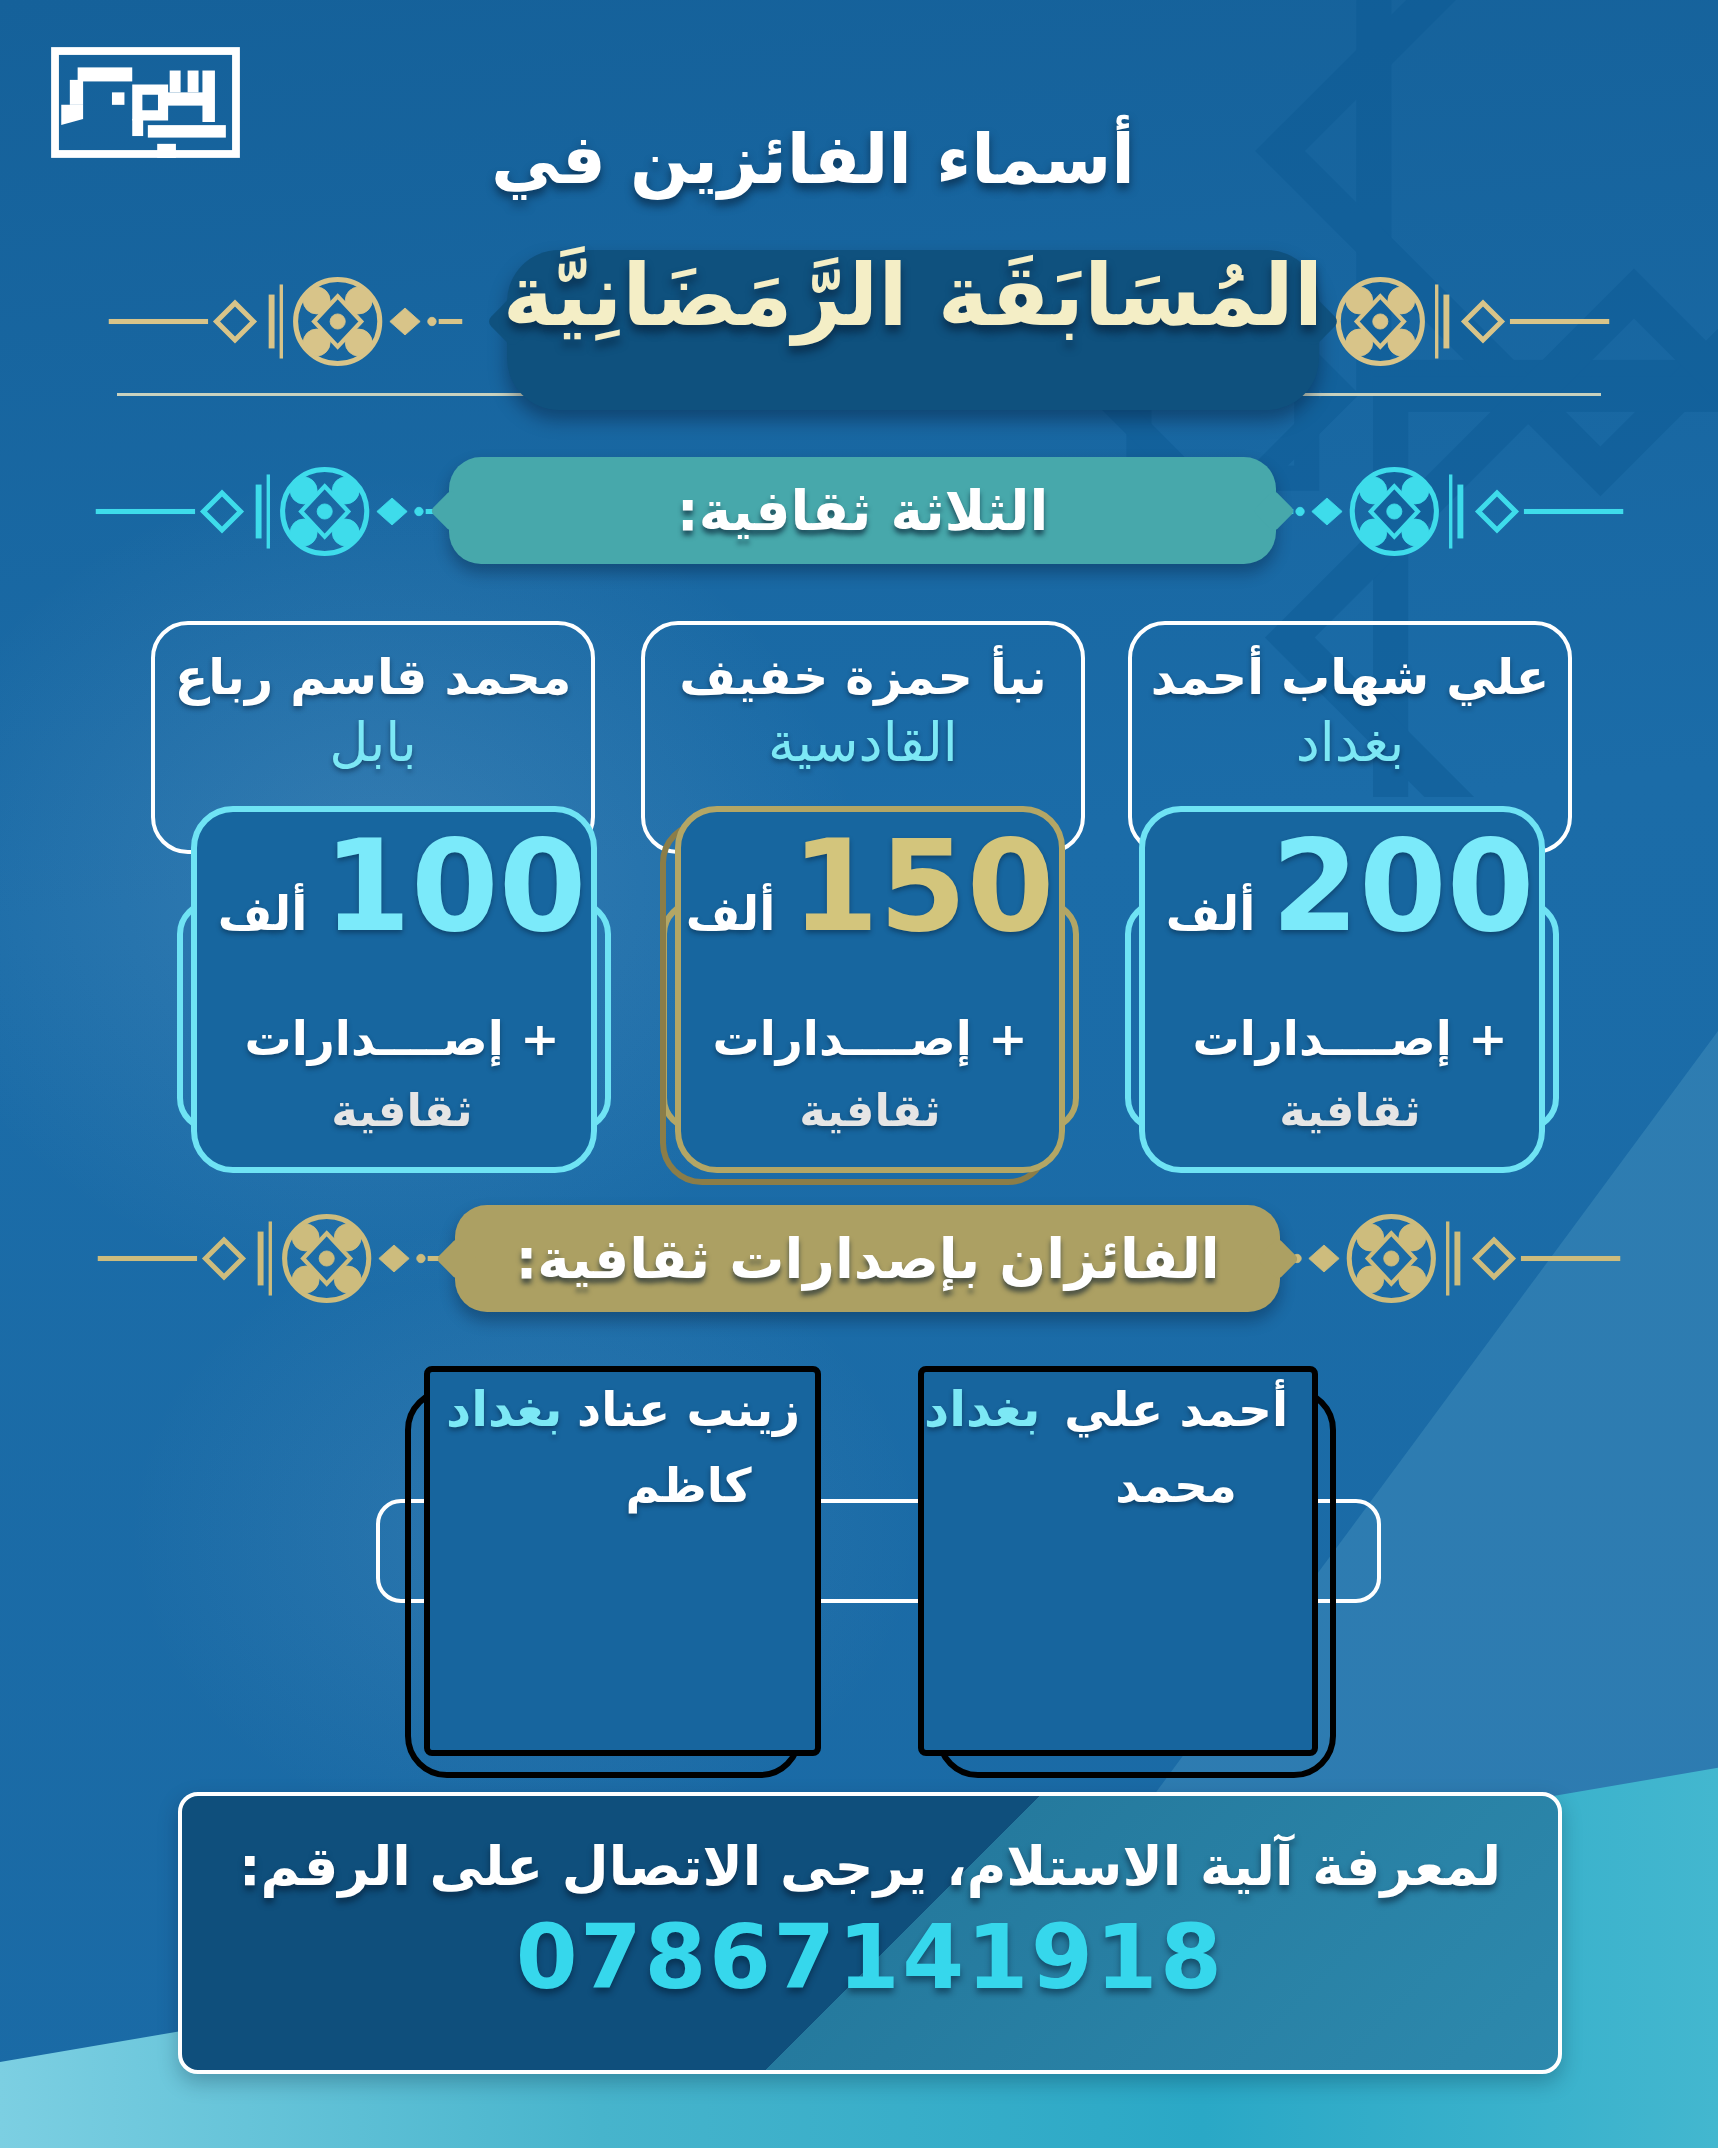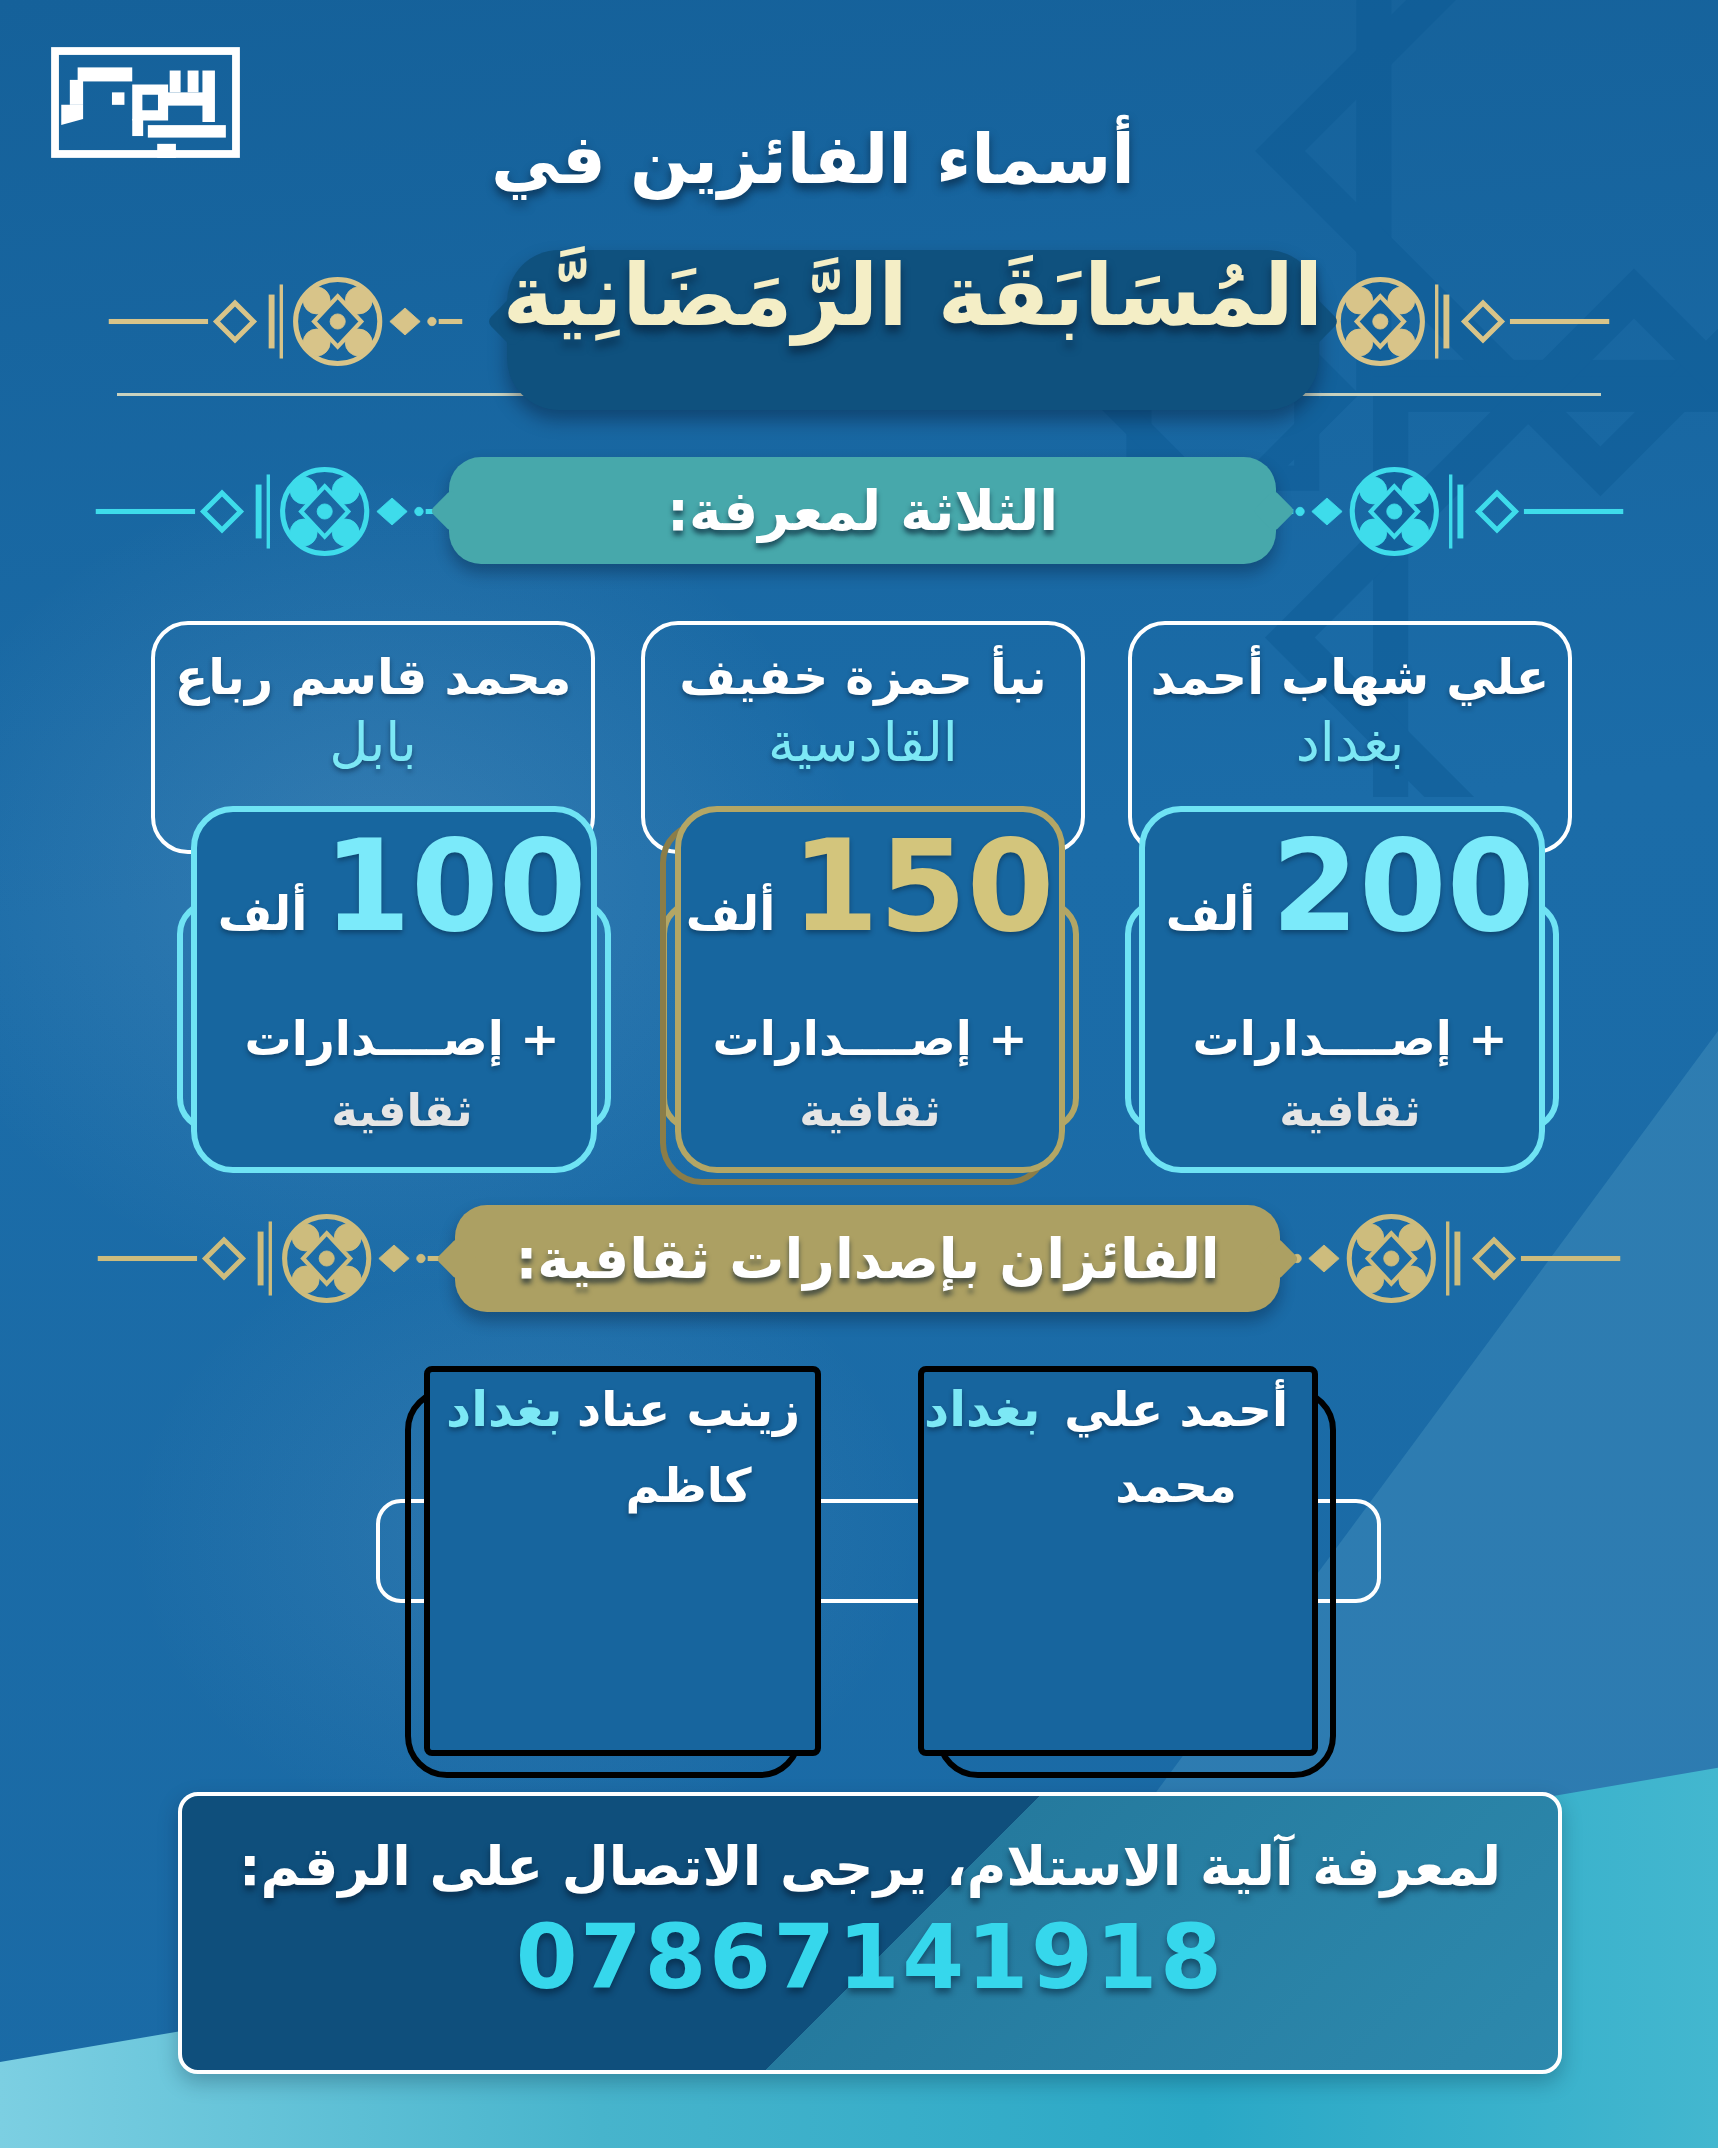--- a/index.html
+++ b/index.html
@@ -182,21 +182,21 @@
       <circle cx="384" cy="60" r="5"></circle>
       <rect x="392" y="57" width="28" height="6" stroke="none"></rect>
     </g>
   </svg>
 
   <div class="divider"></div>
 
   <div class="band teal-band">
     <div class="tip l"></div>
     <div class="tip r"></div>
-    <div class="band-label">الثلاثة لمعرفة:</div>
+    <div class="band-label">الثلاثة ثقافية:</div>
   </div>
   <svg class="orn" style="left:94px;top:461px;color:#3edceb;" viewBox="0 0 420 120">
     <g fill="currentColor" stroke="currentColor">
       <rect x="0" y="57" width="118" height="6" stroke="none"></rect>
       <path d="M150 38 L172 60 L150 82 L128 60 Z" fill="none" stroke-width="6"></path>
       <rect x="190" y="28" width="7" height="64" stroke="none"></rect>
       <rect x="203" y="16" width="4" height="88" stroke="none"></rect>
       <circle cx="272" cy="60" r="50" fill="none" stroke-width="6"></circle>
       <circle cx="247" cy="35" r="16"></circle>
         <circle cx="297" cy="35" r="16"></circle>

